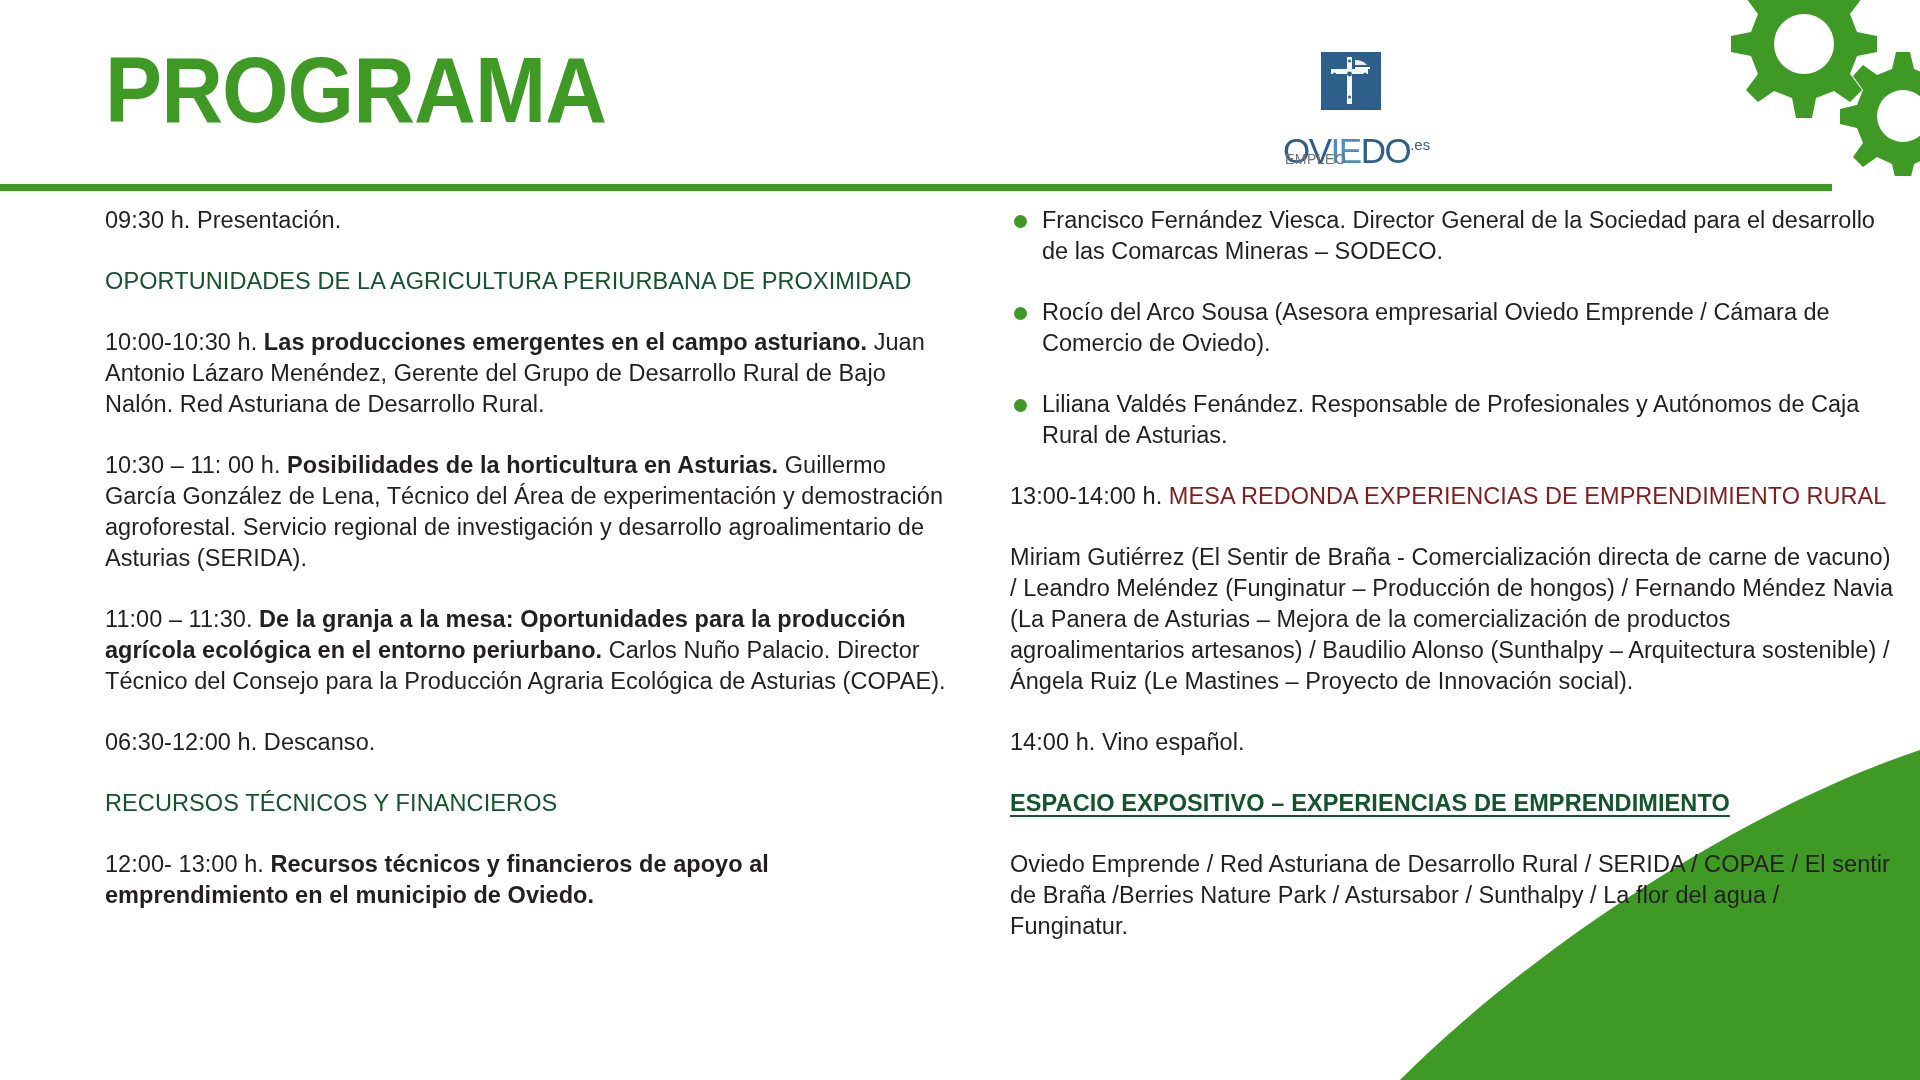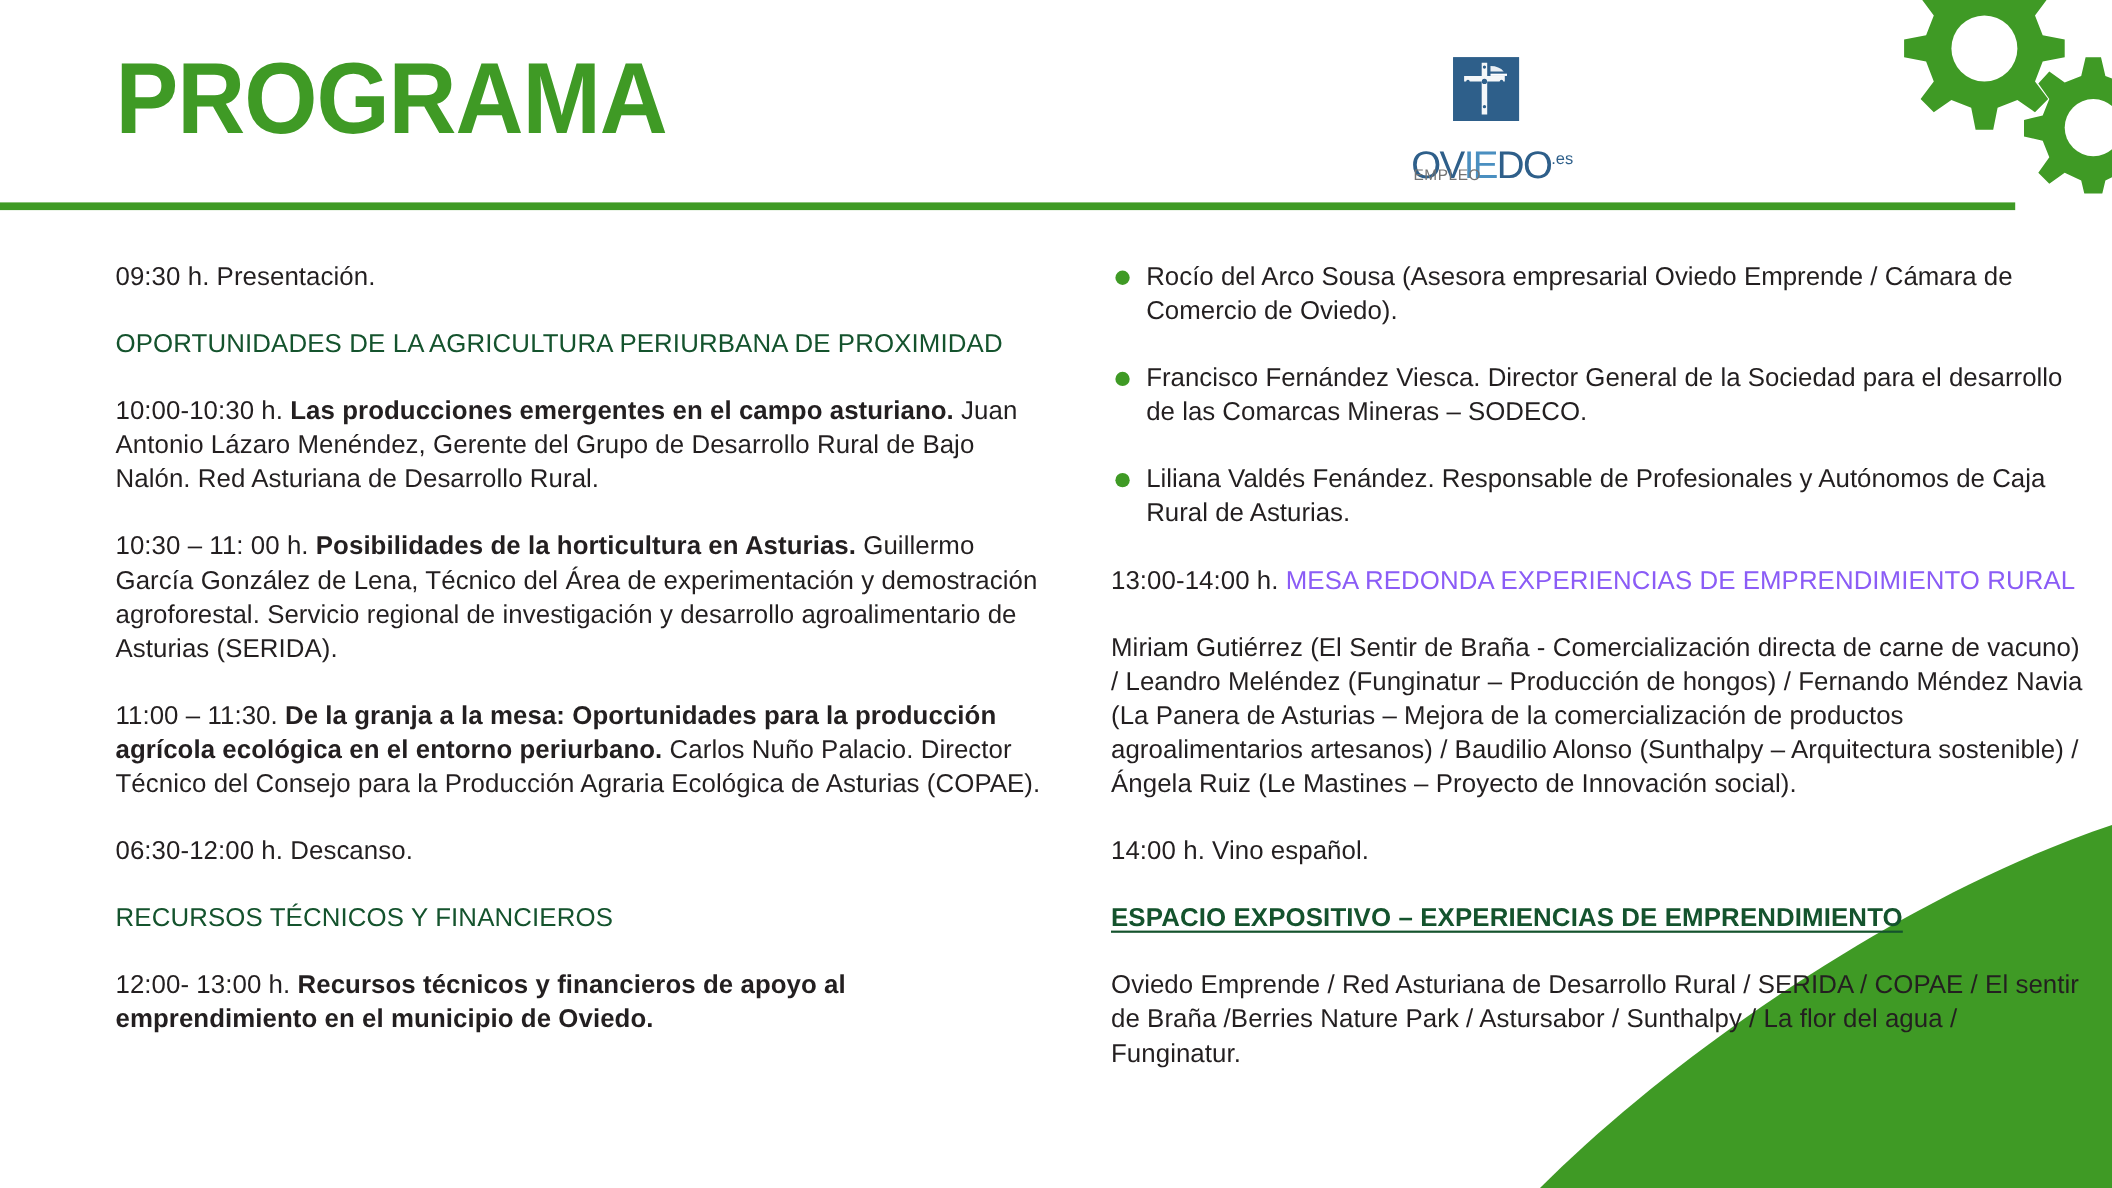--- a/index.html
+++ b/index.html
@@ -148,21 +148,20 @@
   
   .content {
     position: absolute;
     left: 0;
     top: 205px;
     width: 1920px;
   }
   .col {
     position: absolute;
     top: 0;
-    margin-top: 31px;
   }
   .col-left  { left: 105px;  width: 850px; }
   .col-right { left: 1010px; width: 890px; }
 
   .blk {
     font-size: 23.5px;
     line-height: 31px;
     margin: 0 0 30px 0;
     font-family: "Liberation Sans Narrow", "Liberation Sans", sans-serif;
     letter-spacing: 0.05px;
@@ -175,21 +174,21 @@
     color: #14532d;
     margin: 0 0 30px 0;
     font-family: "Liberation Sans Narrow", "Liberation Sans", sans-serif;
     letter-spacing: 0.1px;
   }
   .sec-head.underline {
     text-decoration: underline;
     text-underline-offset: 4px;
     font-weight: 700;
   }
-  .green-inline { color: #8b5cf6; }
+  .green-inline { color: #7f1d1d; }
 
   
   .bullet-row {
     position: relative;
     padding-left: 32px;
     font-size: 23.5px;
     line-height: 31px;
     margin: 0 0 30px 0;
     font-family: "Liberation Sans Narrow", "Liberation Sans", sans-serif;
   }
@@ -281,25 +280,25 @@
     <p class="sec-head">RECURSOS TÉCNICOS Y FINANCIEROS</p>
 
     <p class="blk">
       <span>12:00- 13:00 h. </span><b>Recursos técnicos y financieros de apoyo al emprendimiento en el municipio de Oviedo.</b>
     </p>
   </div>
 
   <div class="col col-right">
     <div class="bullet-row">
       <span class="bullet-dot"></span>
-      <span>Rocío del Arco Sousa (Asesora empresarial Oviedo Emprende / Cámara de Comercio de Oviedo).</span>
+      <span>Francisco Fernández Viesca. Director General de la Sociedad para el desarrollo de las Comarcas Mineras – SODECO.</span>
     </div>
     <div class="bullet-row">
       <span class="bullet-dot"></span>
-      <span>Francisco Fernández Viesca. Director General de la Sociedad para el desarrollo de las Comarcas Mineras – SODECO.</span>
+      <span>Rocío del Arco Sousa (Asesora empresarial Oviedo Emprende / Cámara de Comercio de Oviedo).</span>
     </div>
     <div class="bullet-row">
       <span class="bullet-dot"></span>
       <span>Liliana Valdés Fenández. Responsable de Profesionales y Autónomos de Caja Rural de Asturias.</span>
     </div>
 
     <p class="blk">
       <span>13:00-14:00 h. </span><span class="green-inline">MESA REDONDA EXPERIENCIAS DE EMPRENDIMIENTO RURAL</span>
     </p>
 

